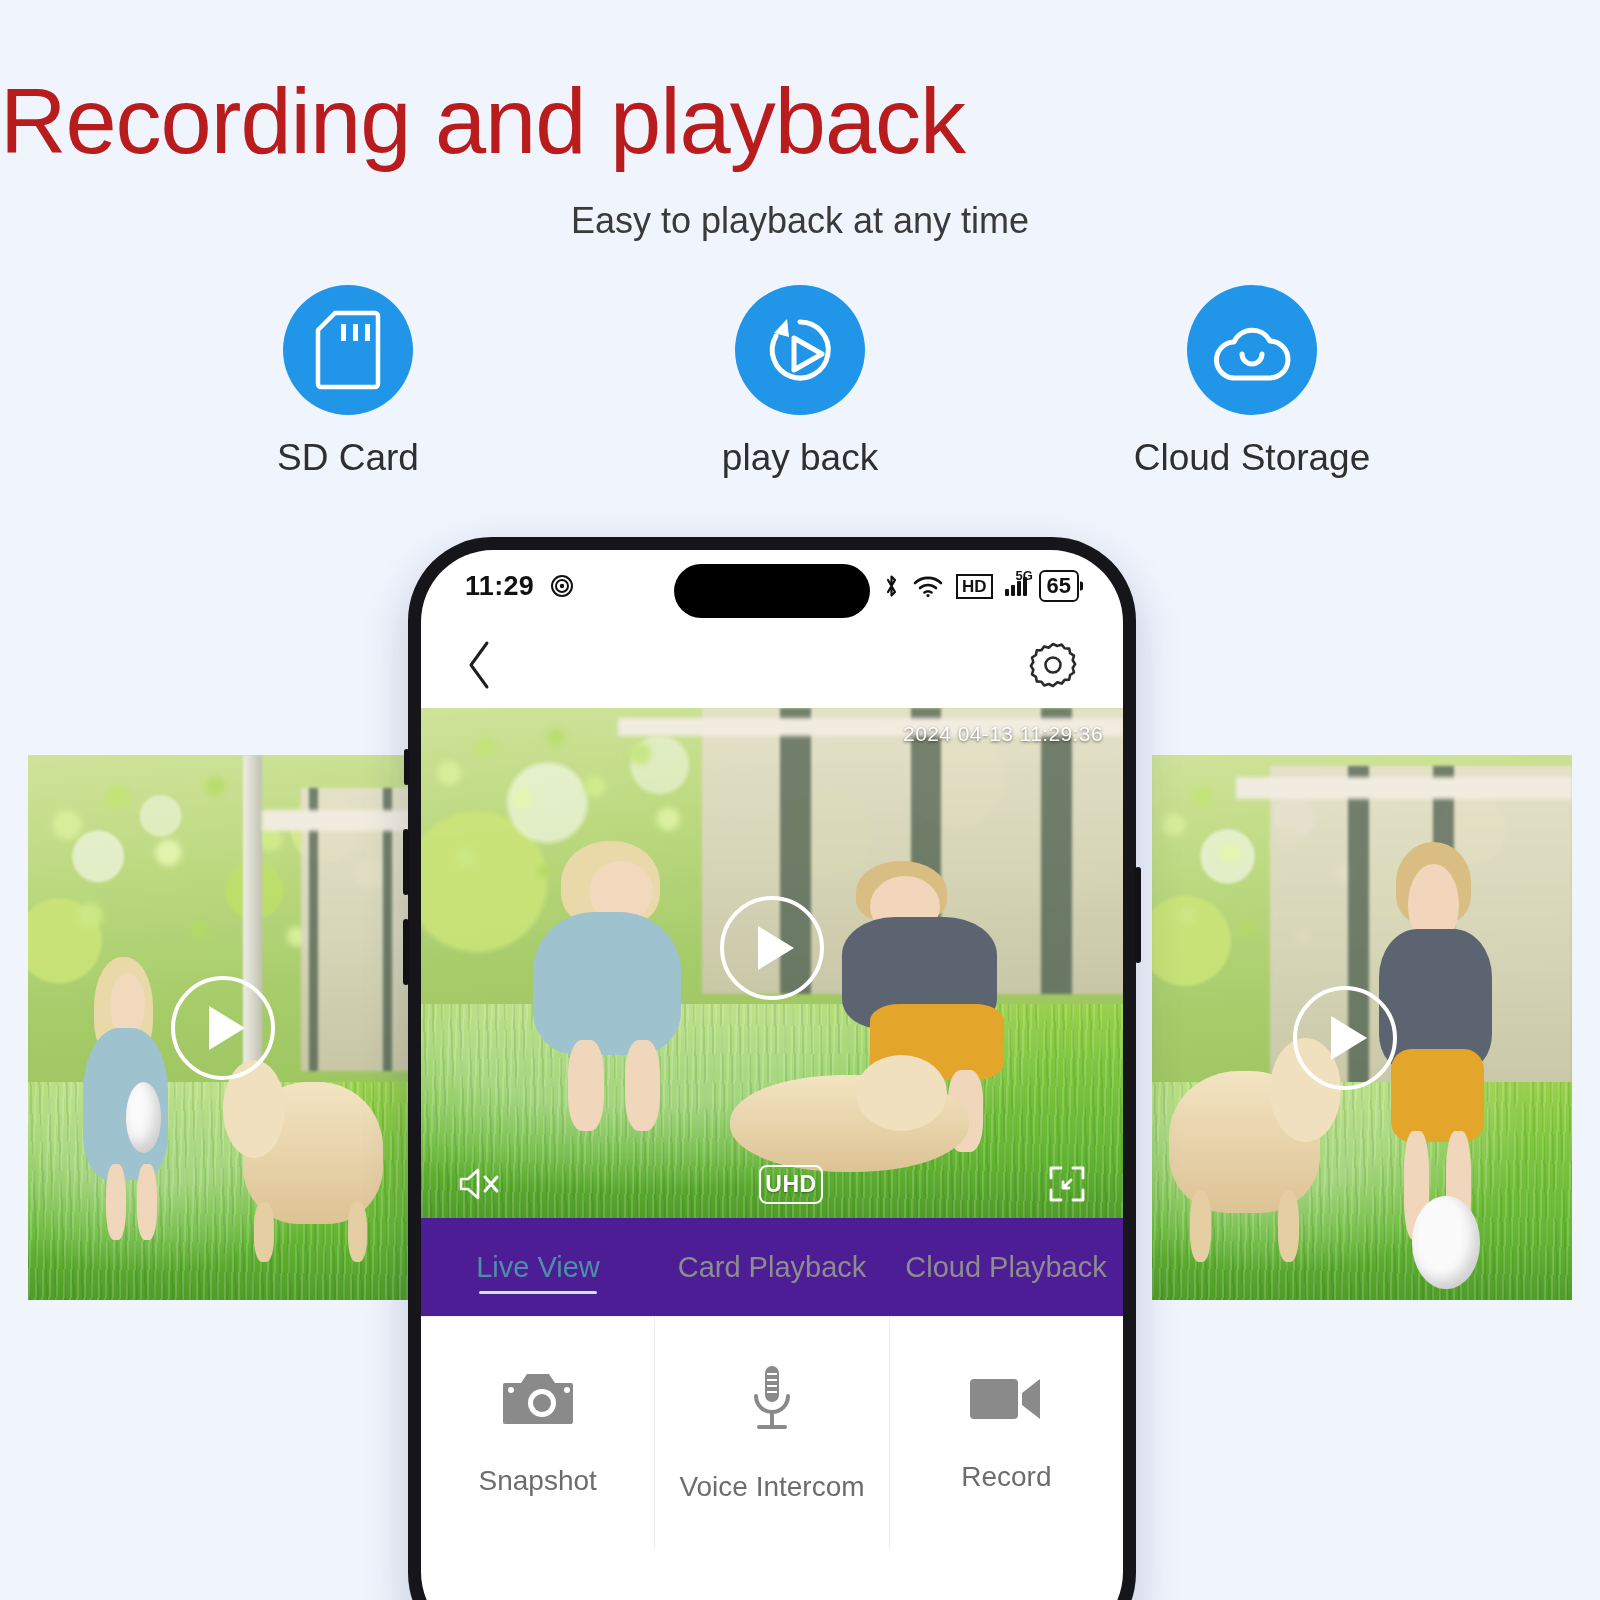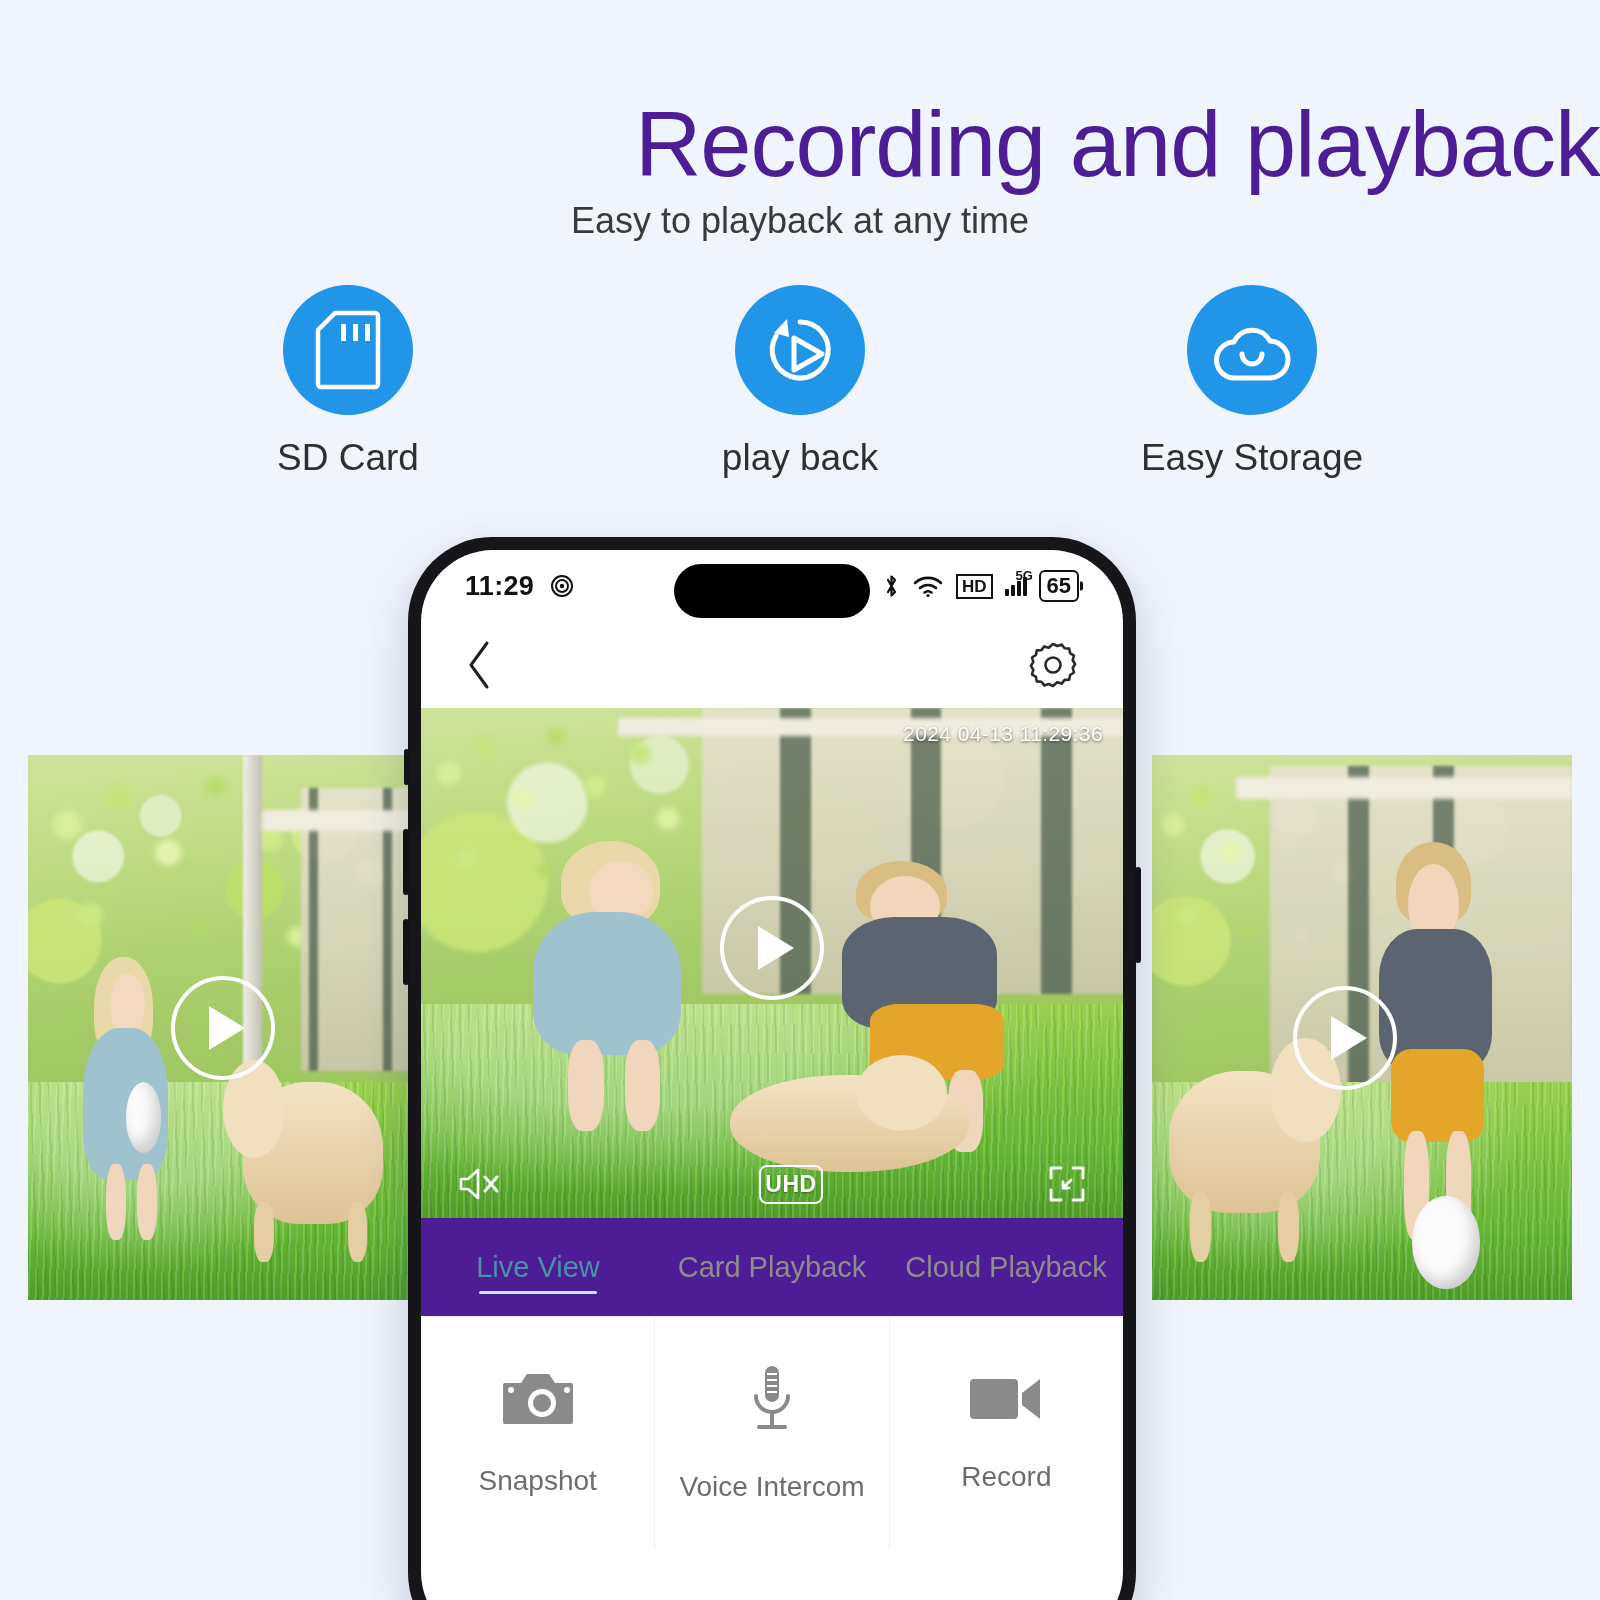--- a/index.html
+++ b/index.html
@@ -11,28 +11,28 @@
     height: 1600px;
     background: #f0f4fd;
     font-family: "Liberation Sans", sans-serif;
     overflow: hidden;
     position: relative;
   }
 
   
   .page-title {
     position: absolute;
-    top: 94px;
+    top: 71px;
     left: 0;
     width: 1600px;
-    text-align: right;
+    text-align: left;
     font-size: 92px;
     font-weight: 400;
     letter-spacing: -1px;
-    color: #4c1d95;
+    color: #b91c1c;
     line-height: 1.1;
   }
   .page-subtitle {
     position: absolute;
     top: 200px;
     left: 0;
     width: 1600px;
     text-align: center;
     font-size: 36px;
     font-weight: 400;
@@ -407,21 +407,21 @@
     <div class="feature-label">play back</div>
   </div>
 
   <div class="feature">
     <div class="feature-circle">
       <svg width="86" height="76" viewBox="0 0 86 76">
         <path d="M26 66 A18 18 0 0 1 25 30 A20 20 0 0 1 61 29 A18 18 0 0 1 60 66 Z" fill="none" stroke="#ffffff" stroke-width="5" stroke-linejoin="round"></path>
         <path d="M33 42 a10 10 0 0 0 20 0" fill="none" stroke="#ffffff" stroke-width="5" stroke-linecap="round"></path>
       </svg>
     </div>
-    <div class="feature-label">Easy Storage</div>
+    <div class="feature-label">Cloud Storage</div>
   </div>
 
 </div>
 
 <div class="thumb thumb-left">
   <div class="scene">
     <div class="sky"></div>
     <div class="foliage"></div>
     <div class="tree-trunk" style="left:55%"></div>
     <div class="house" style="right:-4%;top:6%;width:34%;height:52%">

